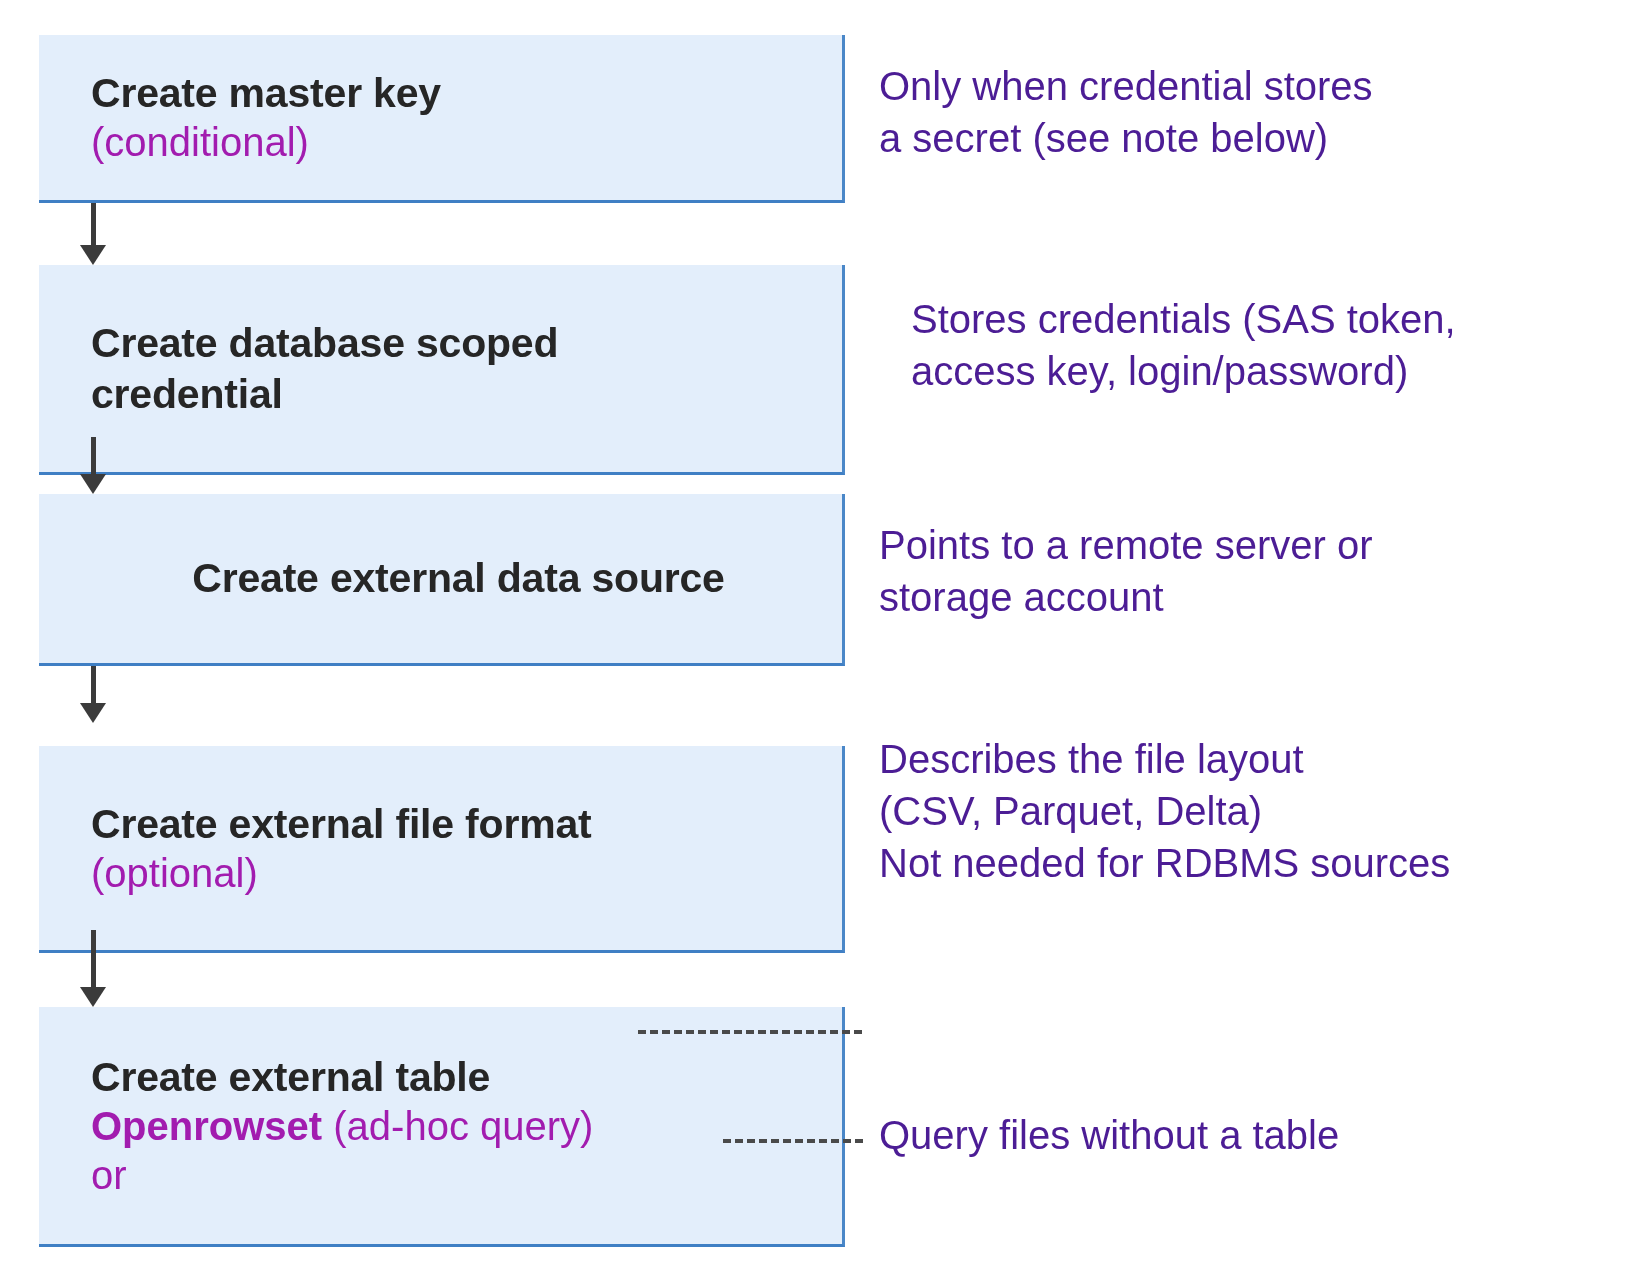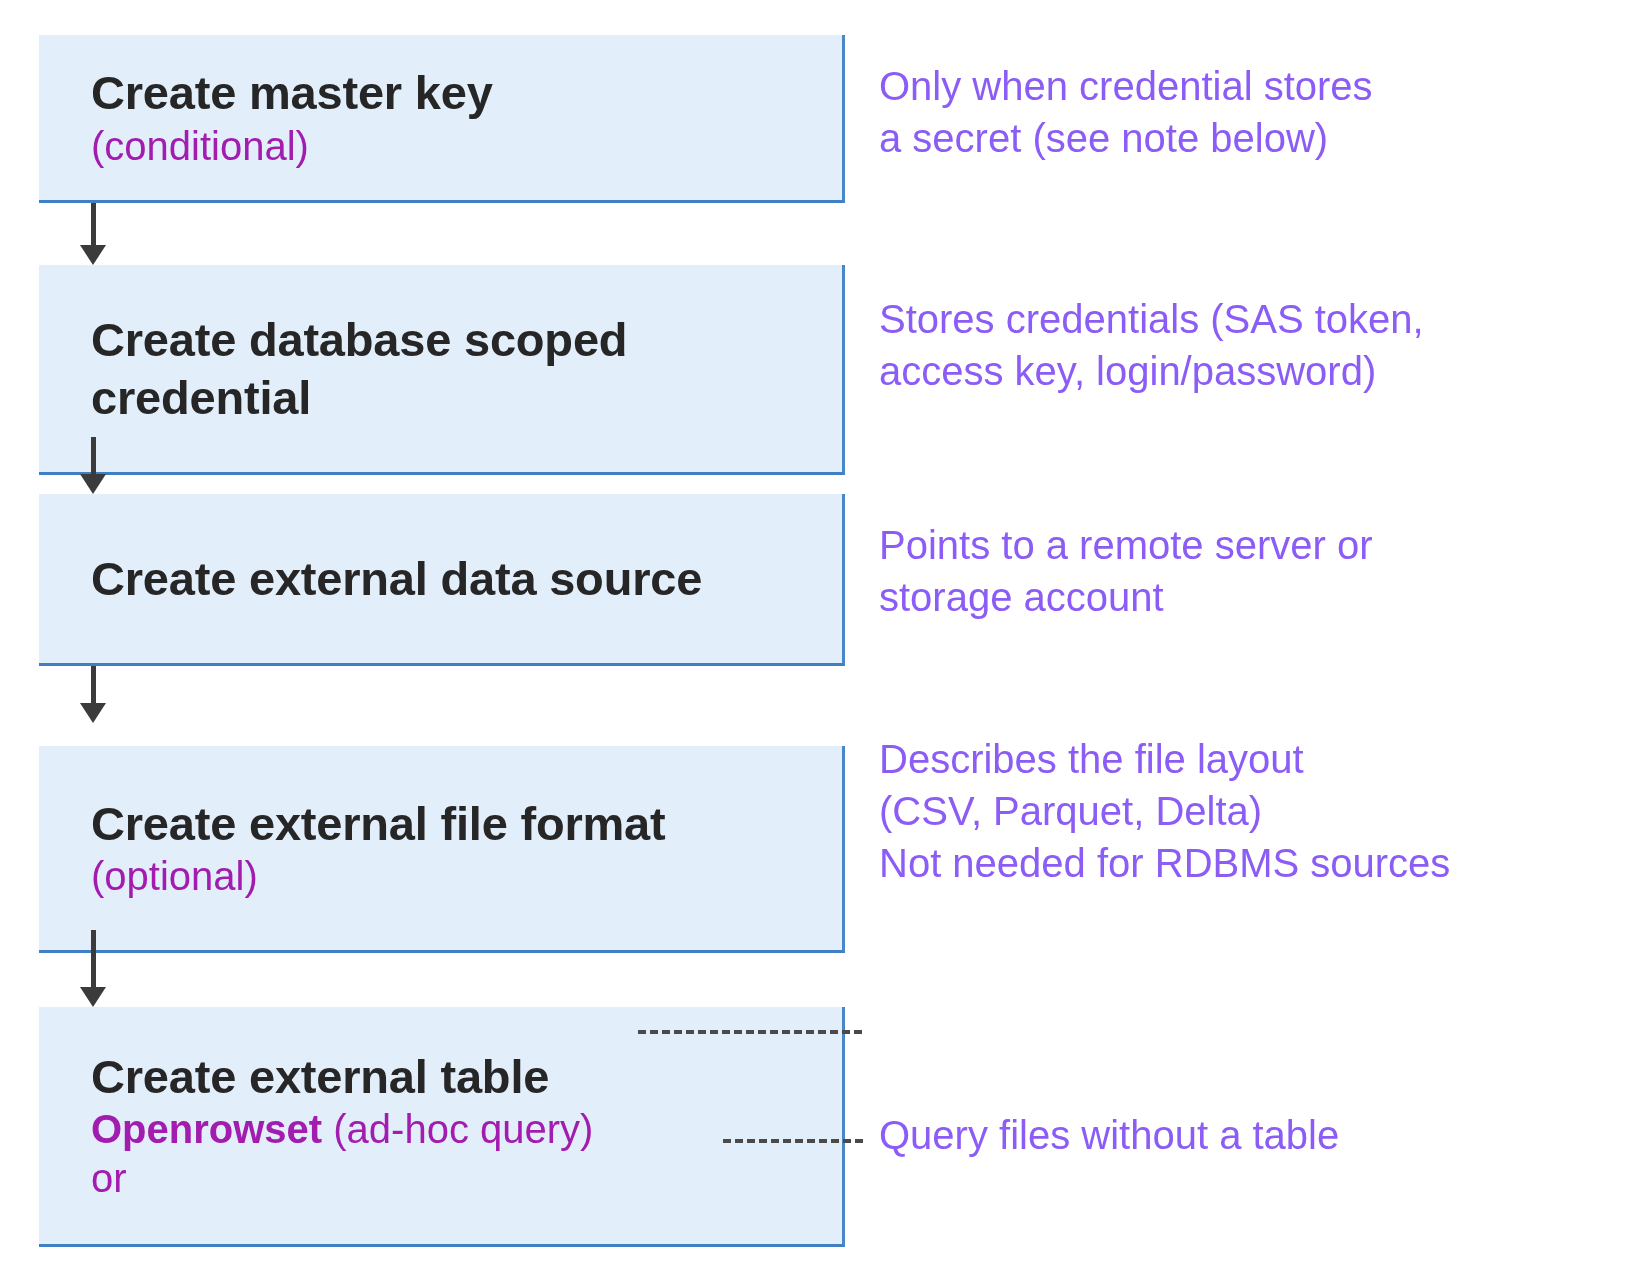--- a/index.html
+++ b/index.html
@@ -35,38 +35,38 @@
     border-bottom: 3px solid #3f7fc4;
     box-sizing: border-box;
     display: flex;
     flex-direction: column;
     justify-content: center;
     padding-left: 52px;
     padding-right: 16px;
   }
 
   .step-title {
-    font-size: 47px;
+    font-size: 41px;
     font-weight: bold;
     line-height: 1.22;
     letter-spacing: -0.2px;
     color: #262626;
     white-space: pre-line;
   }
   .step-sub {
     font-size: 40px;
     font-weight: normal;
     line-height: 1.22;
     color: #a21caf;
   }
 
   
   #box-master-key      { top: 35px;   height: 168px; }
   #box-scoped-cred     { top: 265px;  height: 210px; }
-  #box-data-source     { top: 494px;  height: 172px; }
+  #box-data-source     { top: 494px;  height: 172px; align-items: center; }
   #box-file-format     { top: 723px;  height: 207px; margin-top: 23px; }
   #box-external-table  { top: 1007px; height: 240px; }
 
   
   .connector {
     position: absolute;
     left: 80px;
     width: 26px;
   }
   .connector .shaft {
@@ -93,25 +93,25 @@
   #arrow-3 .shaft { height: 37px; } #arrow-3 .head { top: 37px; }
   #arrow-4 { top: 930px; height: 77px; }
   #arrow-4 .shaft { height: 57px; } #arrow-4 .head { top: 57px; }
 
   
   .note {
     position: absolute;
     left: 879px;
     font-size: 40px;
     line-height: 1.30;
-    color: #8b5cf6;
+    color: #4c1d95;
     white-space: pre-line;
   }
   #note-master-key  { top: 60px;  }
-  #note-scoped-cred { top: 293px; }
+  #note-scoped-cred { top: 293px; margin-left: 32px; }
   #note-data-source { top: 519px; }
   #note-file-format { top: 733px; }
   #note-ext-table   { top: 1000px; }
   #note-openrowset  { top: 1109px; }
 
   
   .leader {
     position: absolute;
     height: 0;
     border-top: 4px dashed #4a4a4a;

